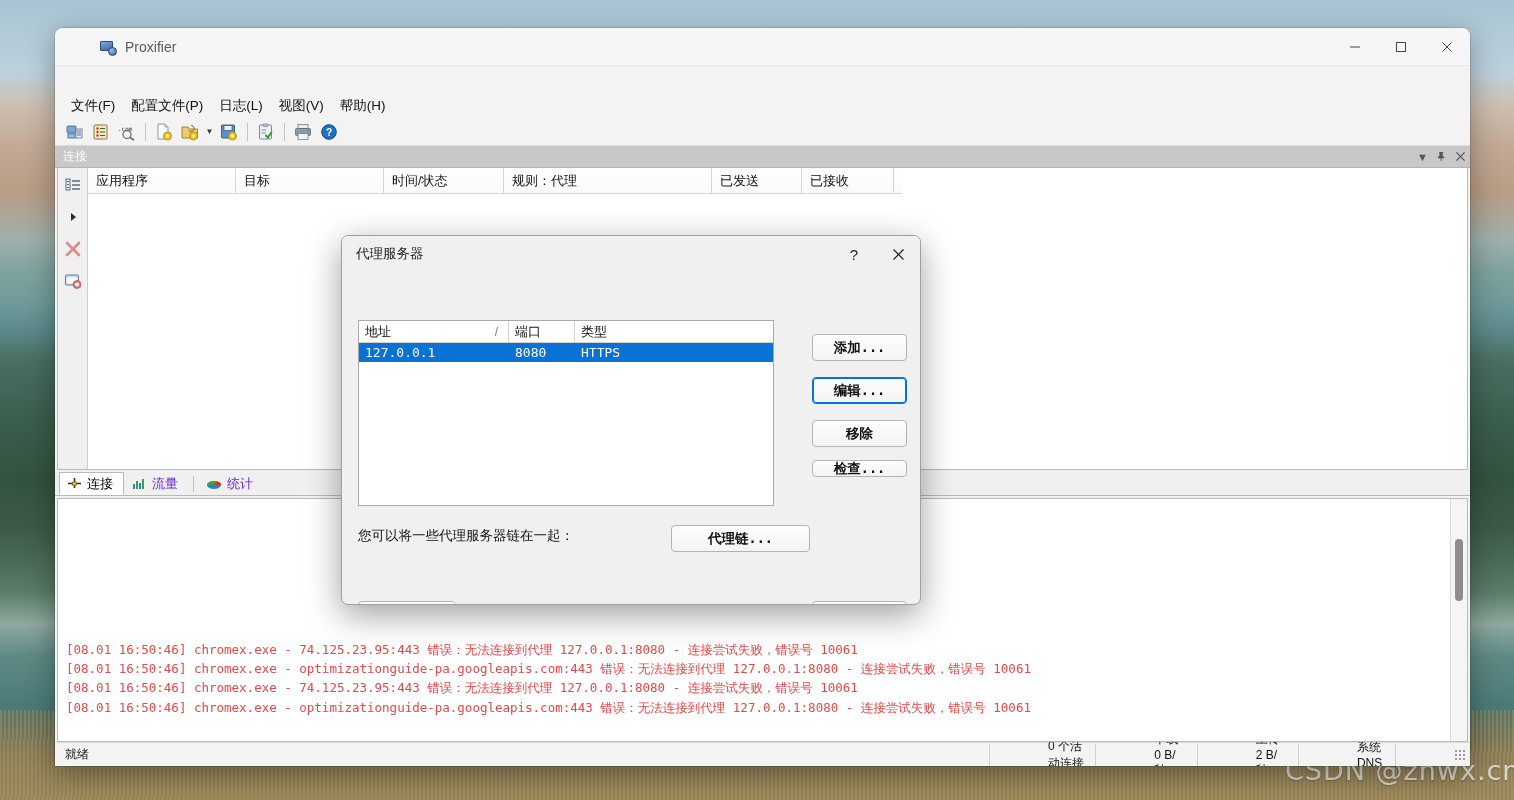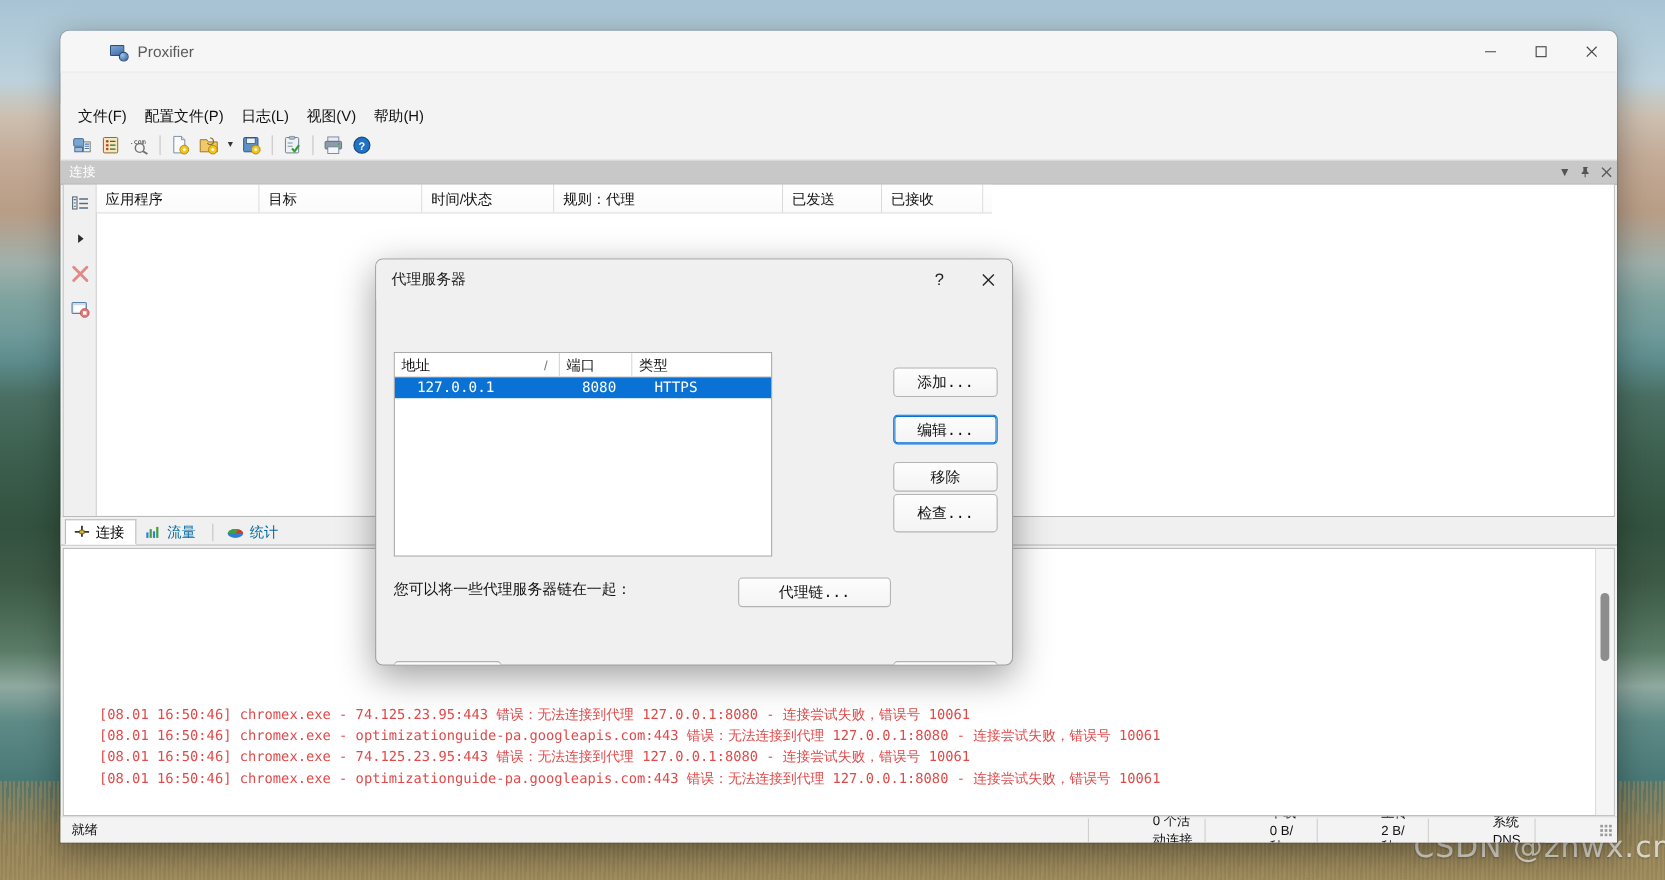--- a/index.html
+++ b/index.html
@@ -161,21 +161,21 @@
   #tabstrip {
     height: 26px; flex: 0 0 26px;
     background: #f0f0f0;
     display: flex; align-items: flex-end;
     padding-left: 4px;
     border-bottom: 1px solid #b9b9b9;
   }
   .tab {
     height: 23px; display: flex; align-items: center; gap: 5px;
     padding: 0 10px 0 7px;
-    font-size: 13px; color: #0369a1;
+    font-size: 13px; color: #6d28d9;
     border: 1px solid transparent;
   }
   .tab.active {
     background: #fff; color: #000;
     border: 1px solid #b9b9b9; border-bottom-color: #fff;
     position: relative; z-index: 2;
   }
   .tabsep { width:1px; height:16px; background:#c3c3c3; margin:0 4px 3px; }
 
   
@@ -189,21 +189,20 @@
   }
   #log {
     flex: 1 1 auto;
     padding: 6px 6px 6px 8px;
     font-family: "DejaVu Sans Mono", "Liberation Mono", monospace;
     font-size: 12.5px; line-height: 19.3px;
     color: #e04a4a;
     white-space: nowrap; overflow: hidden;
     display: flex; flex-direction: column; justify-content: flex-end;
     padding-bottom: 24px;
-    margin-left: 24px;
   }
   #logscroll {
     width: 17px; flex: 0 0 17px;
     background: #f5f5f5; border-left: 1px solid #dcdcdc;
     position: relative;
   }
   #logscroll .thumb {
     position: absolute; left: 4px; width: 8px;
     top: 40px; height: 62px;
     background: #8d8d8d; border-radius: 4px;
@@ -251,59 +250,60 @@
   .dbtn {
     width: 44px; height: 34px;
     display: flex; align-items: center; justify-content: center;
     color: #222; font-size: 15px;
   }
 
   #dlg-body { flex: 1 1 auto; position: relative; padding: 0 16px; }
 
   #plist {
     position: absolute; left: 16px; top: 48px;
-    width: 344px; height: 186px;
+    width: 416px; height: 186px;
     background: #fff; border: 1px solid #a9a9a9;
   }
   #plist-head { display: flex; height: 22px; border-bottom: 1px solid #d0d0d0; }
   #plist-head .pch {
     display: flex; align-items: center; padding-left: 6px;
     font-size: 13px; color: #111;
     border-right: 1px solid #d0d0d0;
     background: #fff;
     position: relative;
   }
   #plist-head .pch .sortmark {
     position:absolute; right: 10px; color:#777; font-size: 12px;
   }
   .prow {
     display: flex; height: 19px; align-items: center;
     background: #0a72d4; color: #fff;
     font-family: "DejaVu Sans Mono", "Liberation Mono", monospace;
     font-size: 13px;
   }
-  .prow .pc { padding-left: 20px; }
+  .prow .pc { padding-left: 6px; }
 
   #chain-label {
     position: absolute; left: 16px; top: 255px;
     font-size: 13.5px; color: #111;
   }
   .btn {
     background: linear-gradient(180deg,#fdfdfd,#f4f4f4);
     border: 1px solid #b4b4b4; border-radius: 4px;
     font-size: 13.5px; color: #111;
     display: flex; align-items: center; justify-content: center;
     font-family: "DejaVu Sans Mono", "Liberation Mono", monospace;
+    font-weight: bold;
   }
   .btn.focused { border: 1px solid #0a72d4; box-shadow: 0 0 0 1px #0a72d4 inset; }
 
   #btn-add   { position:absolute; left:470px; top:62px;  width:95px; height:27px; }
   #btn-edit  { position:absolute; left:470px; top:105px; width:95px; height:27px; }
   #btn-remove{ position:absolute; left:470px; top:148px; width:95px; height:27px; }
-  #btn-check { position:absolute; left:470px; top:177px; width:95px; height:35px; }
+  #btn-check { position:absolute; left:470px; top:188px; width:95px; height:17px; }
   #btn-chain { position:absolute; left:329px; top:253px; width:139px; height:27px; }
   #btn-ok    { position:absolute; left:16px;  top:329px; width:98px; height:27px; }
   #btn-cancel{ position:absolute; left:470px; top:329px; width:95px; height:27px; }
 </style>
 </head>
 <body>
 
 <div id="desktop"></div>
 
 <div id="watermark">CSDN @zhwx.cn a6</div>

